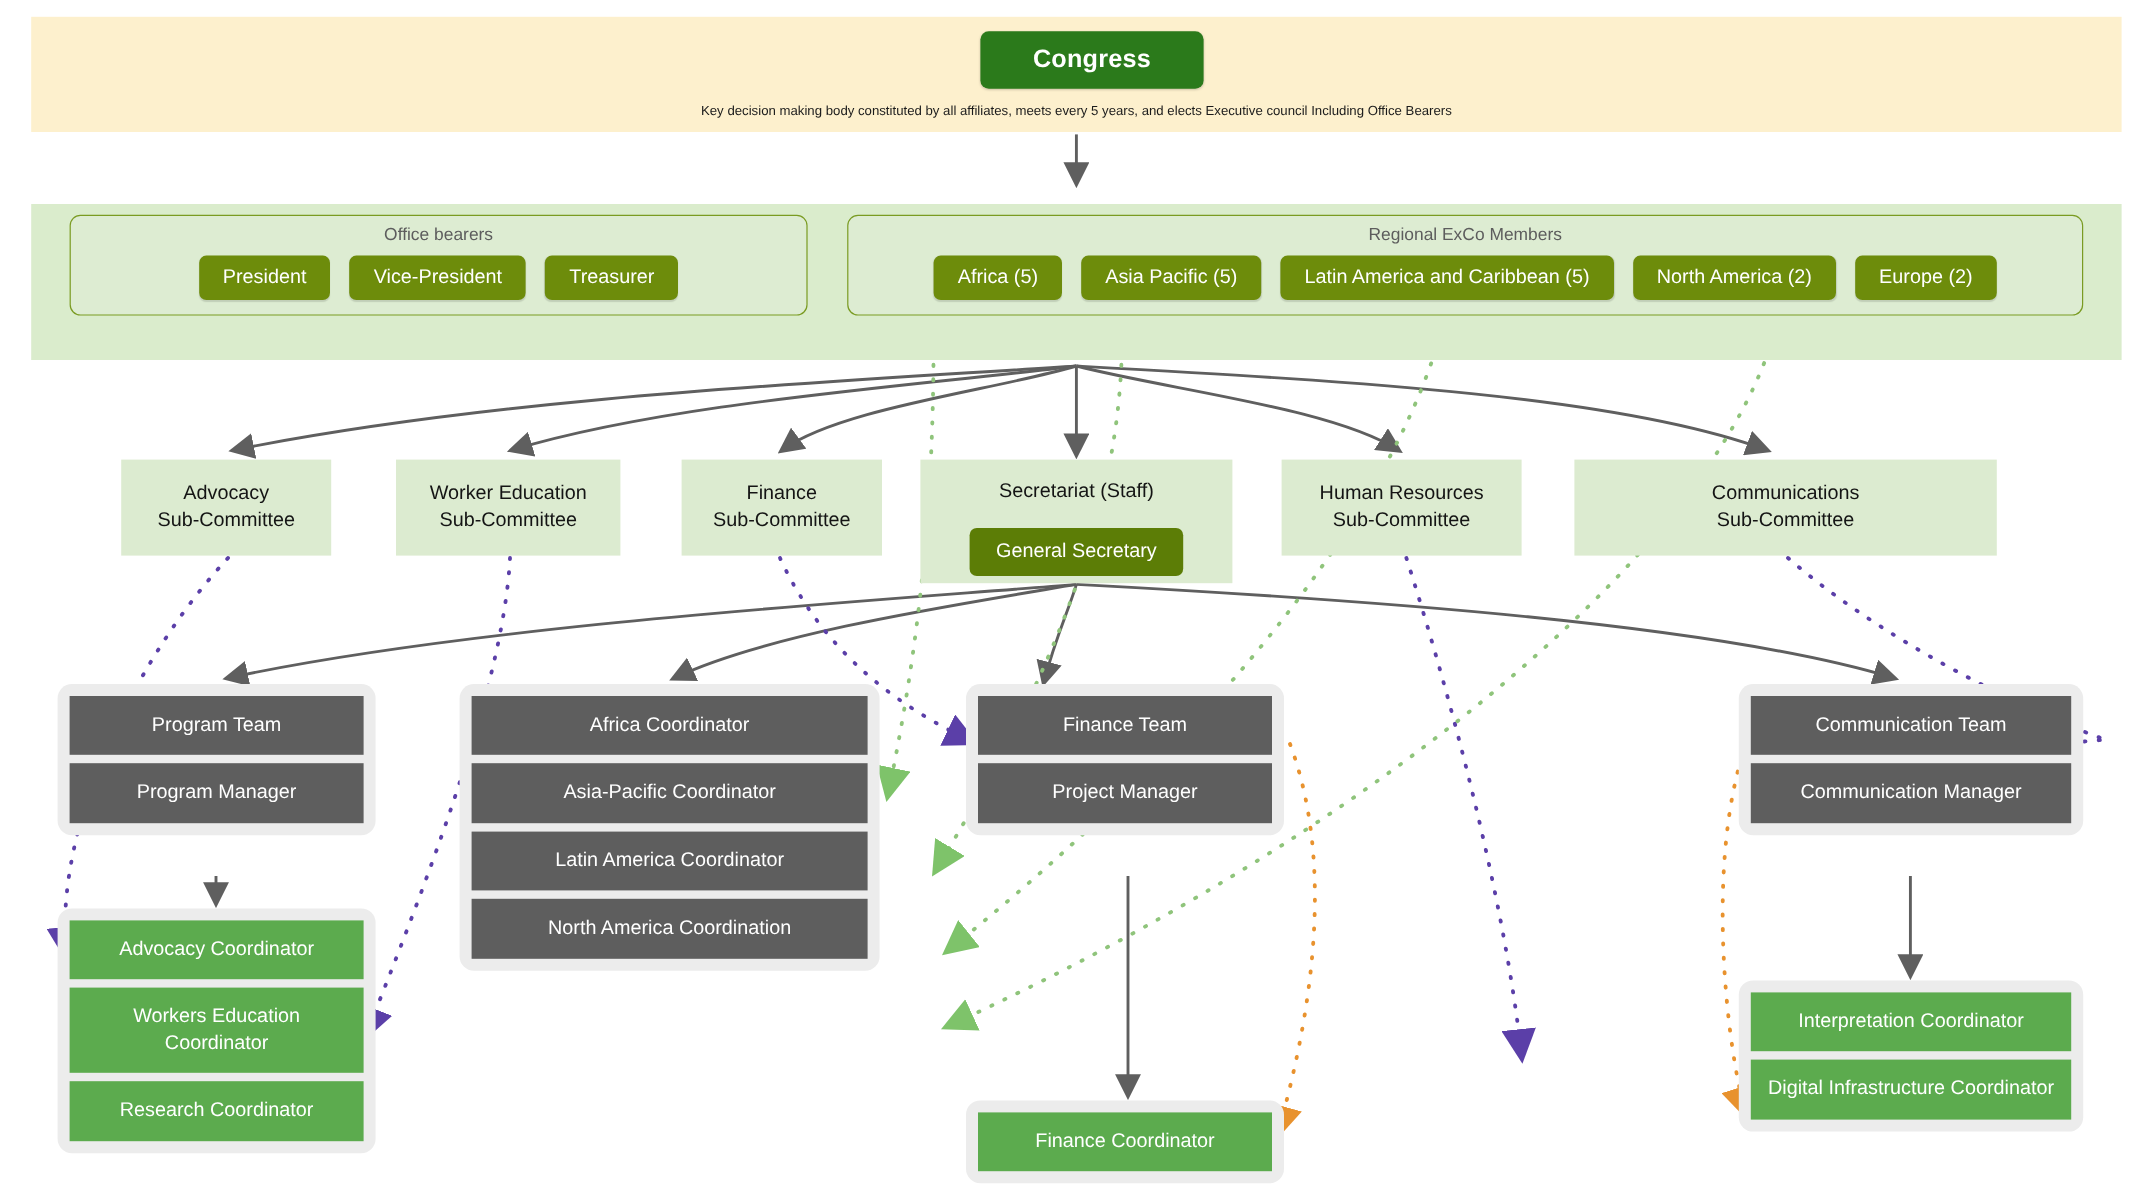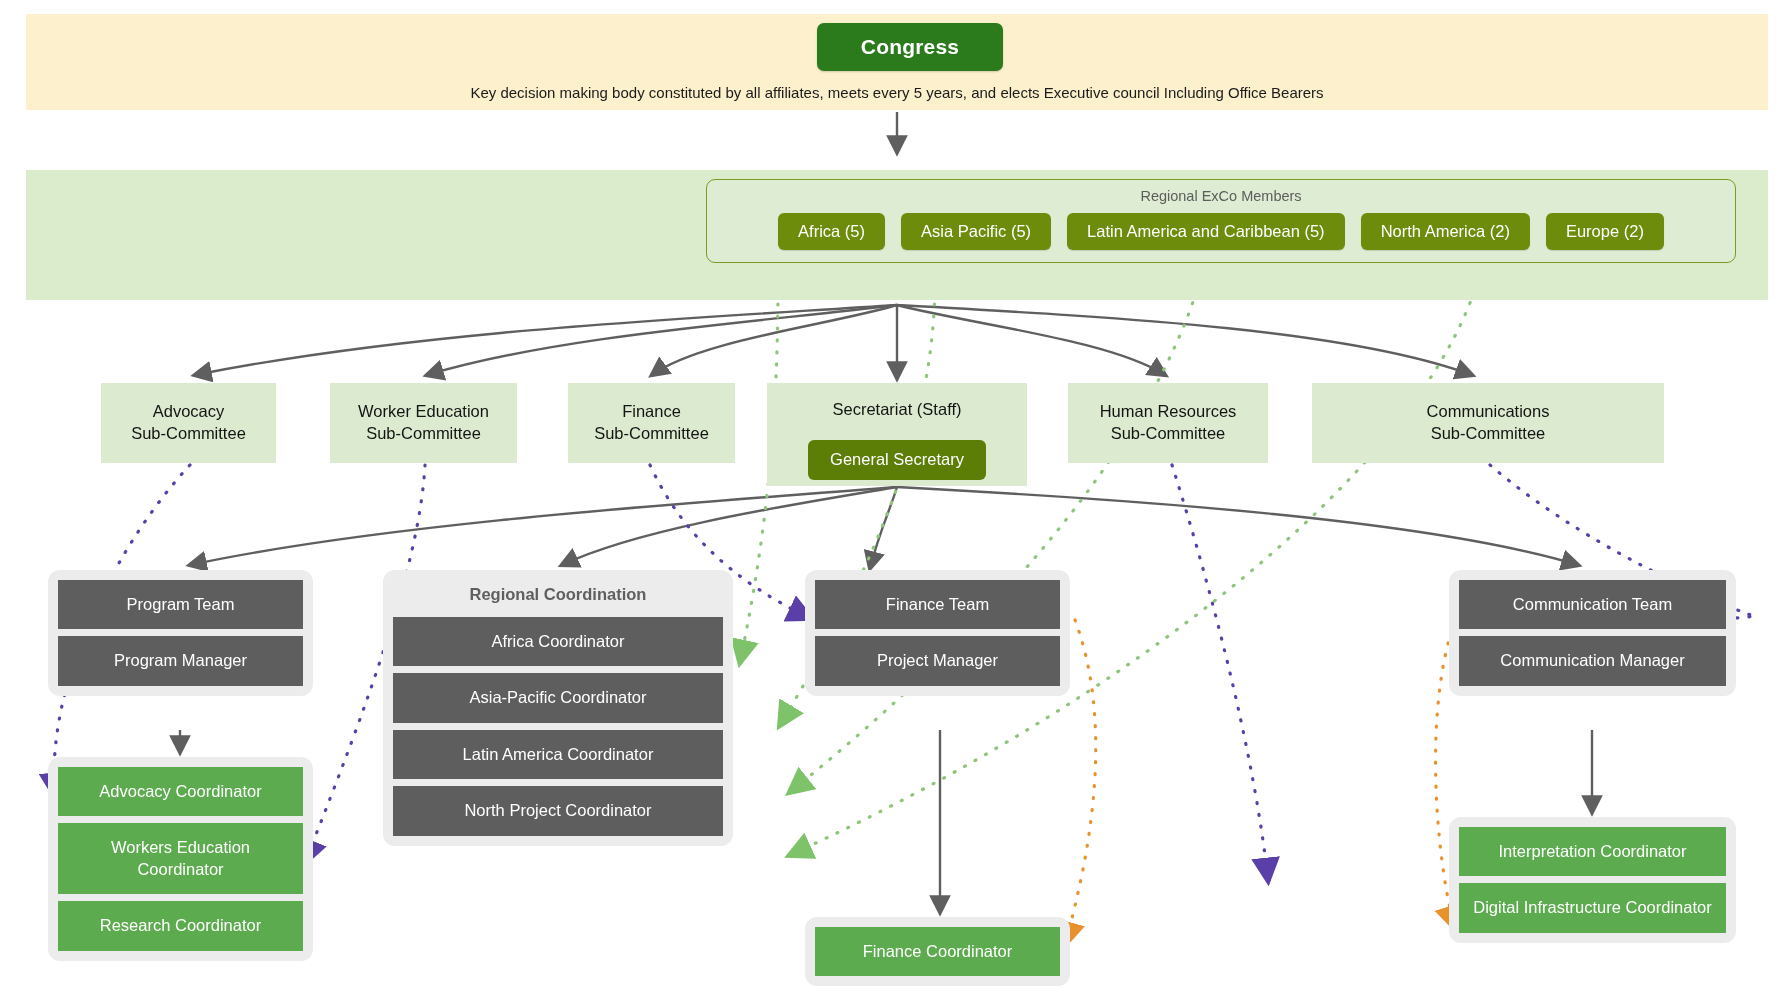--- a/index.html
+++ b/index.html
@@ -22,21 +22,21 @@
     left:26px; top:14px; width:1742px; height:96px;
     background:#fdf0cd;
     display:flex; flex-direction:column; align-items:center; justify-content:center;
   }
   .pill-congress {
     background:#2b7a1b; color:#fff; border-radius:7px;
     padding:12px 44px; font-size:21px; font-weight:bold; letter-spacing:.2px;
     box-shadow:0 1px 2px rgba(0,0,0,.18);
     margin-left:26px;
   }
-  .congress-sub { margin-top:13px; font-size:15px; color:#1b1b1b; }
+  .congress-sub { margin-top:13px; font-size:11px; color:#1b1b1b; }
 
   
   .band-council {
     left:26px; top:170px; width:1742px; height:130px;
     background:#daeccc;
     display:flex; align-items:center;
   }
   .group-box {
     border:1.5px solid #7a9b22; border-radius:9px;
     background:#ddecd2;
@@ -152,20 +152,28 @@
     </g>
   </svg>
 
   <div class="node band-congress">
     <div class="pill-congress">Congress</div>
     <div class="congress-sub">Key decision making body constituted by all affiliates, meets every 5 years, and elects Executive council Including Office Bearers</div>
   </div>
 
   <div class="node band-council">
 
+    <div class="group-box" id="office-bearers">
+      <div class="group-title">Office bearers</div>
+      <div class="group-row">
+        <div class="pill-olive">President</div>
+        <div class="pill-olive">Vice-President</div>
+        <div class="pill-olive">Treasurer</div>
+      </div>
+    </div>
 
     <div class="group-box" id="exco-members">
       <div class="group-title">Regional ExCo Members</div>
       <div class="group-row">
         <div class="pill-olive">Africa (5)</div>
         <div class="pill-olive">Asia Pacific (5)</div>
         <div class="pill-olive">Latin America and Caribbean (5)</div>
         <div class="pill-olive">North America (2)</div>
         <div class="pill-olive">Europe (2)</div>
       </div>
@@ -217,25 +225,24 @@
     <div class="bar-grey">Program Manager</div>
   </div>
 
   <div class="node card" style="left:48px; top:757px; width:265px;">
     <div class="bar-green">Advocacy Coordinator</div>
     <div class="bar-green">Workers Education Coordinator</div>
     <div class="bar-green">Research Coordinator</div>
   </div>
 
   <div class="node card" style="left:383px; top:570px; width:350px;">
-    <div class="card-title">Regional Coordination</div>
     <div class="bar-grey">Africa Coordinator</div>
     <div class="bar-grey">Asia-Pacific Coordinator</div>
     <div class="bar-grey">Latin America  Coordinator</div>
-    <div class="bar-grey">North Project Coordinator</div>
+    <div class="bar-grey">North America Coordination</div>
   </div>
 
   <div class="node card" style="left:805px; top:570px; width:265px;">
     <div class="bar-grey">Finance Team</div>
     <div class="bar-grey">Project Manager</div>
   </div>
 
   <div class="node card" style="left:805px; top:917px; width:265px;">
     <div class="bar-green">Finance Coordinator</div>
   </div>

